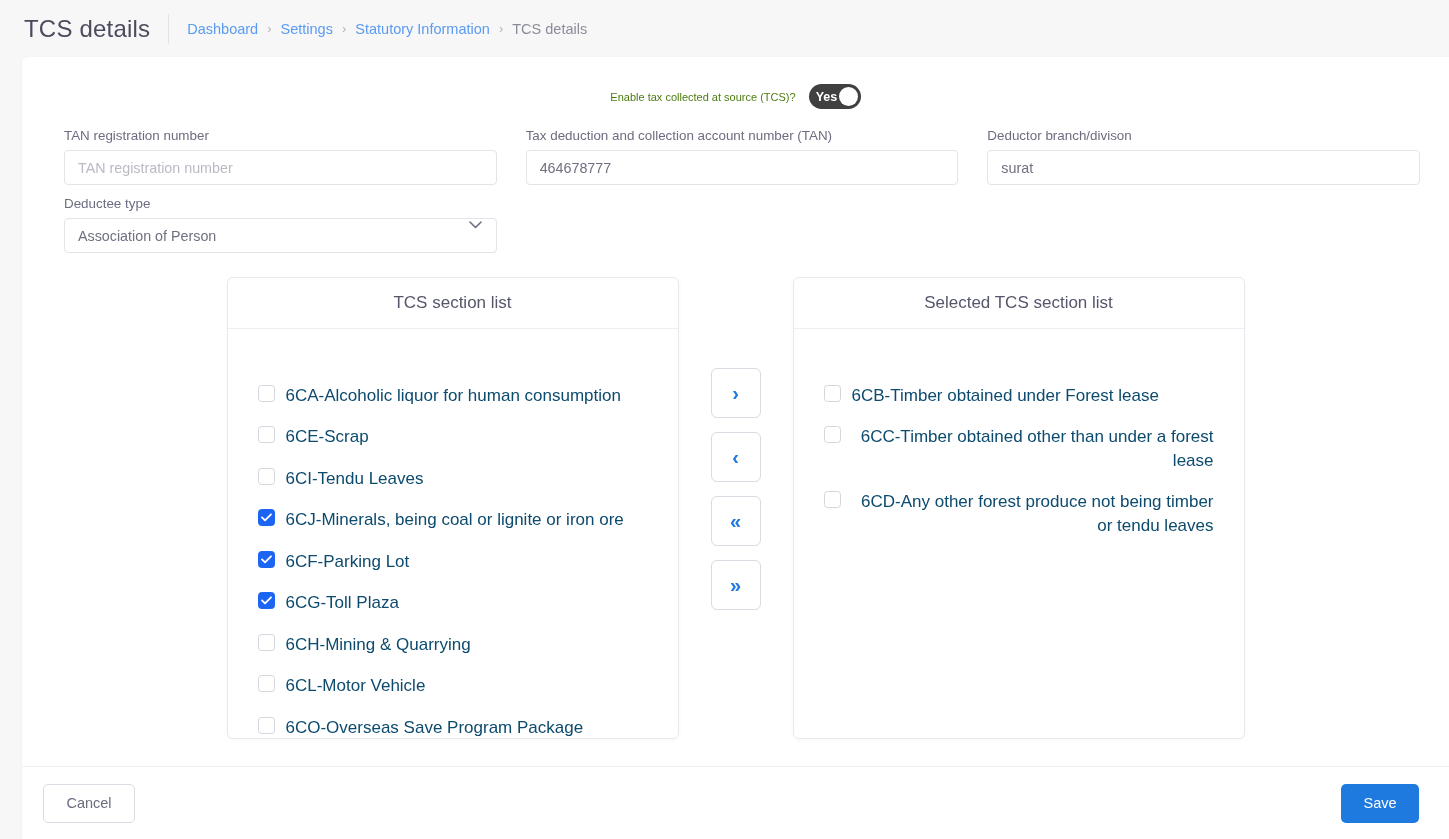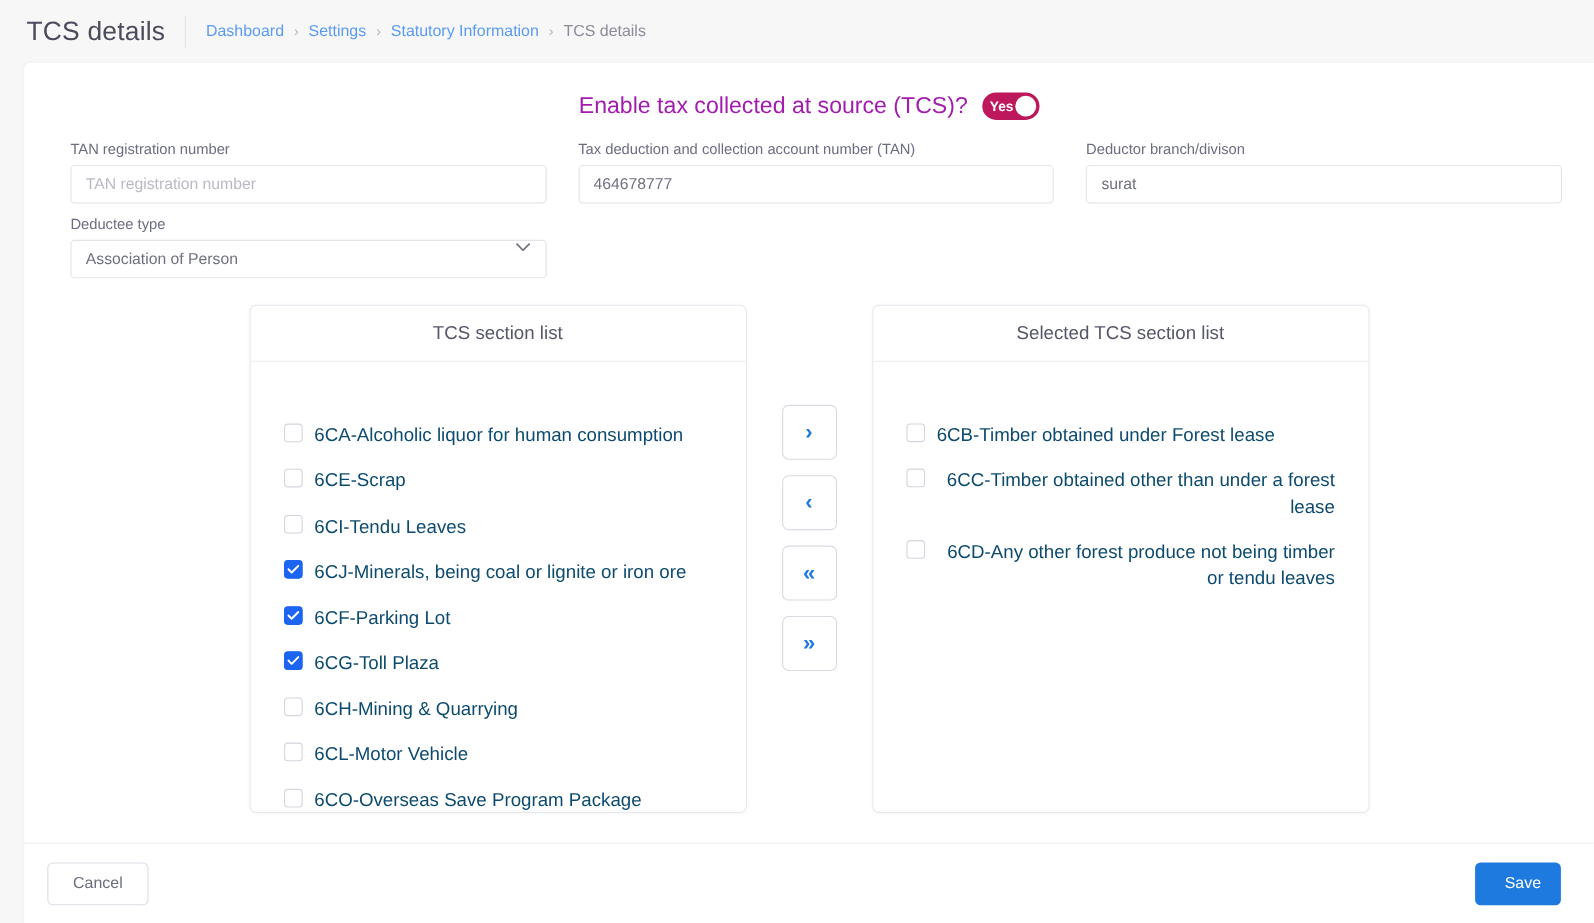--- a/index.html
+++ b/index.html
@@ -77,28 +77,28 @@
 
   
   .toggle-row {
     display: flex;
     align-items: center;
     justify-content: center;
     padding-top: 27px;
     gap: 13px;
   }
   .toggle-label {
-    font-size: 21px;
-    color: #a21caf;
+    font-size: 11px;
+    color: #4d7c0f;
   }
   .toggle {
     width: 52px;
     height: 25px;
     border-radius: 13px;
-    background: #be185d;
+    background: #404040;
     display: flex;
     align-items: center;
     justify-content: flex-start;
     padding: 0 3px;
     cursor: pointer;
     position: relative;
   }
   .toggle-text {
     color: #ffffff;
     font-size: 12.5px;
@@ -289,21 +289,20 @@
     min-width: 78px;
     height: 39px;
     border: none;
     border-radius: 5px;
     background: #1f7ae0;
     color: #fff;
     font-size: 14.5px;
     font-family: "Liberation Sans", sans-serif;
     cursor: pointer;
     padding: 0 18px;
-    text-align: right;
   }
 </style>
 </head>
 <body>
 
 <div class="topbar">
   <div class="page-title">TCS details</div>
   <div class="crumb-sep-bar"></div>
   <nav class="breadcrumb">
     <a class="crumb-link">Dashboard</a>

